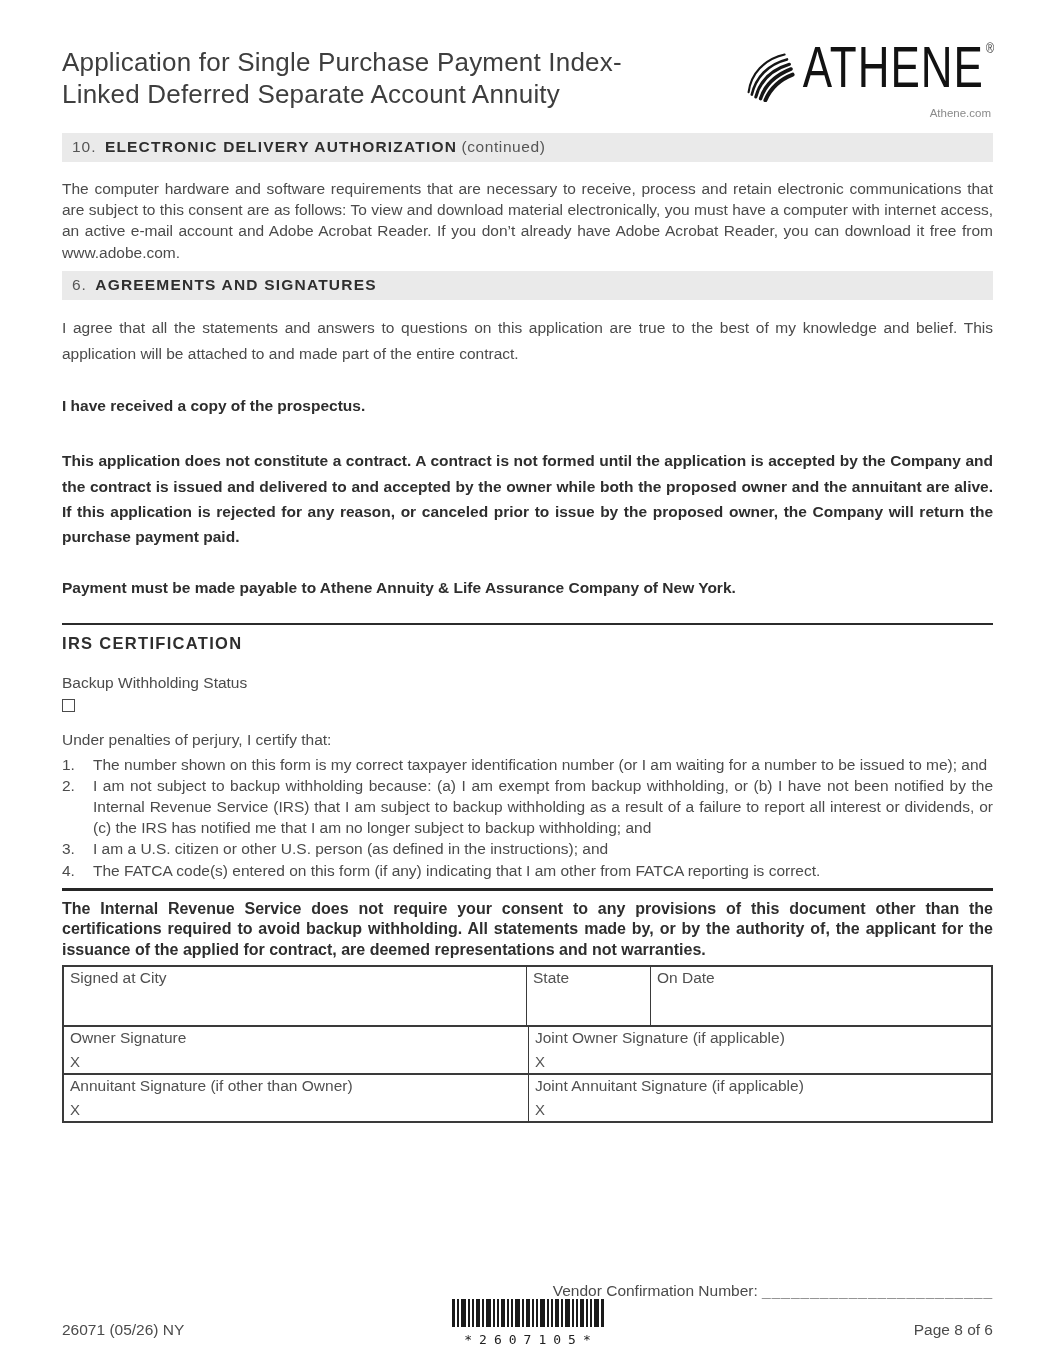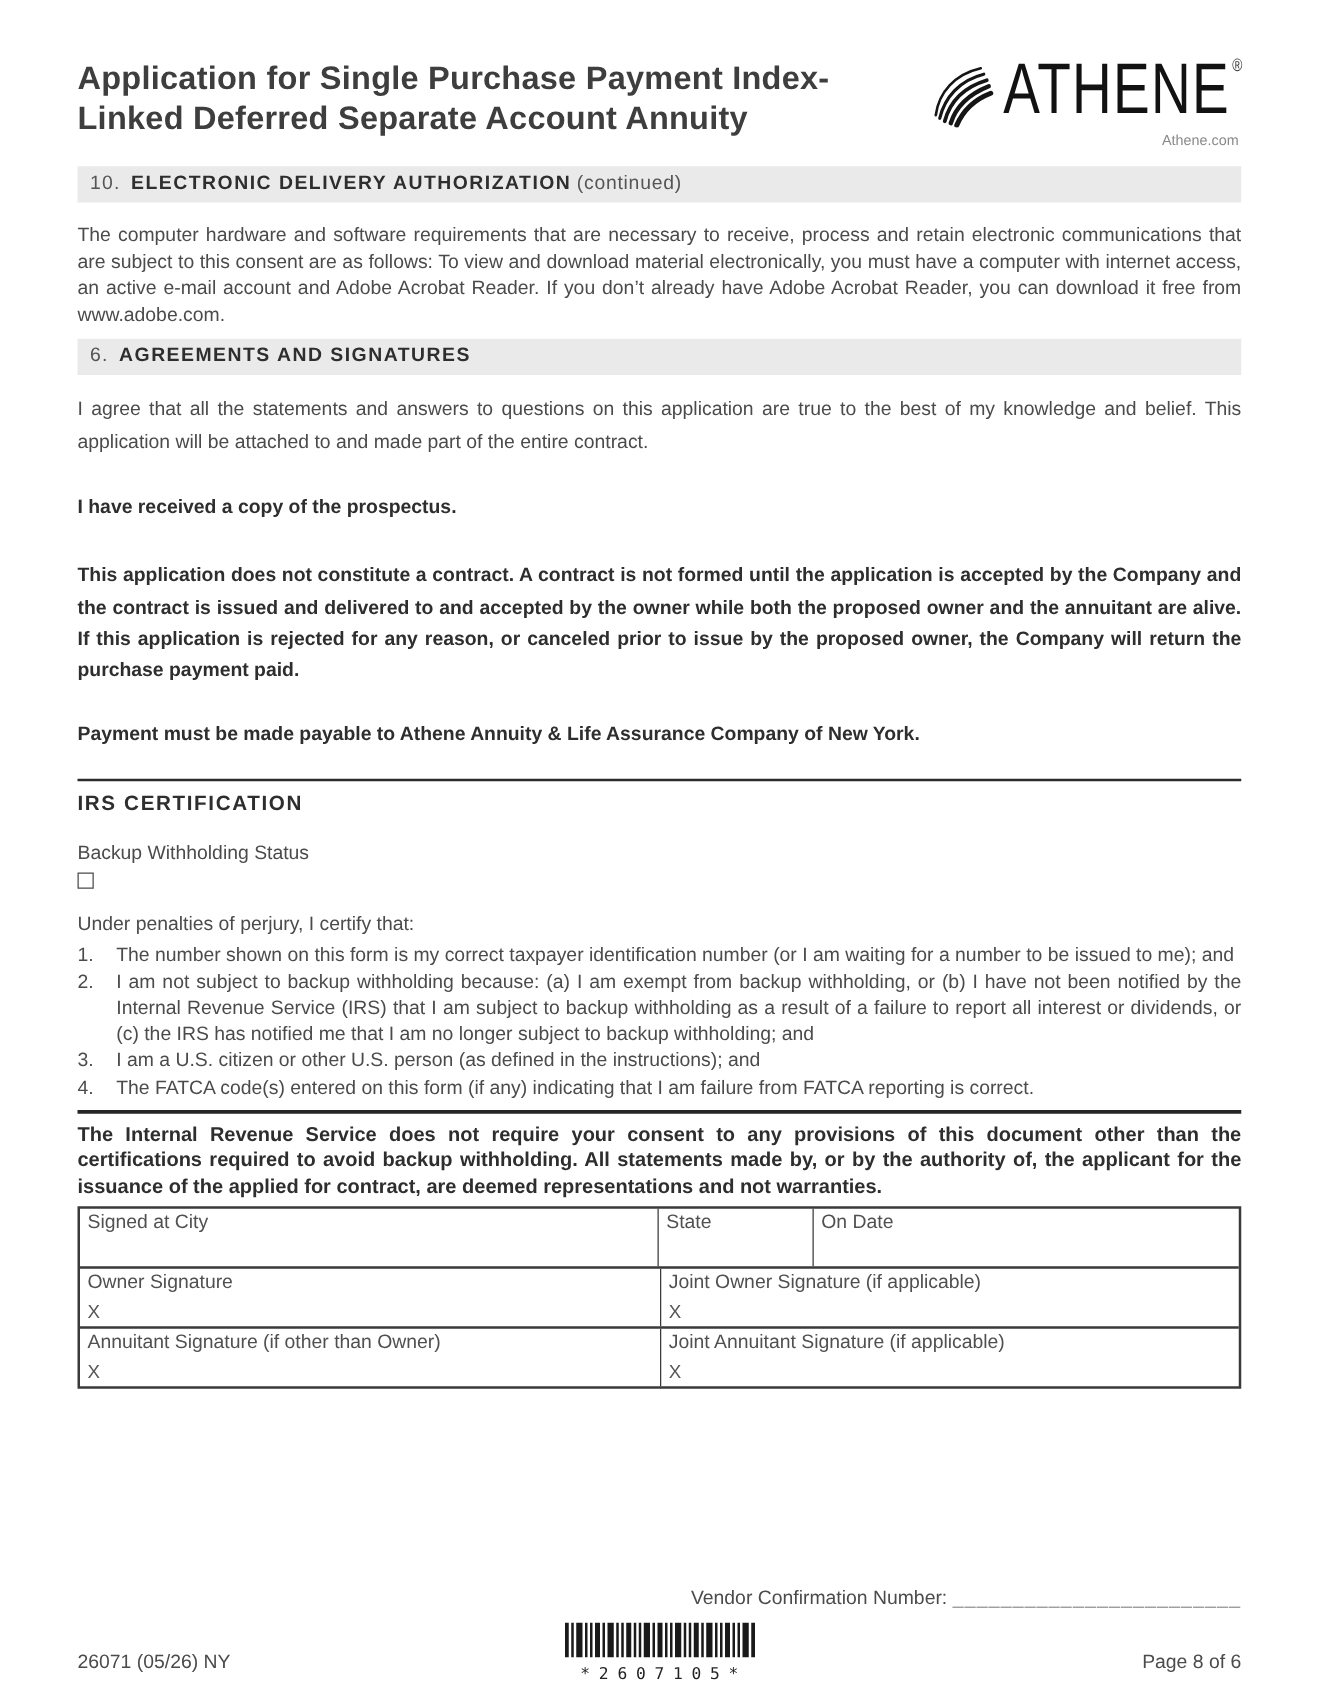--- a/index.html
+++ b/index.html
@@ -10,23 +10,23 @@
     position: relative;
     width: 1055px;
     height: 1365px;
     background: #ffffff;
     padding: 46px 62px 0 62px;
     overflow: hidden;
   }
 
   
   .header { display: flex; justify-content: space-between; align-items: flex-start; margin-bottom: 14px; }
-  .title { font-size: 26px; font-weight: 700; color: #3e3e3e; line-height: 1.24; letter-spacing: 0.2px; }
+  .title { font-size: 26px; font-weight: 400; color: #3e3e3e; line-height: 1.24; letter-spacing: 0.2px; }
   .logo { display: flex; flex-direction: column; align-items: flex-end; padding-top: 6px; }
-  .logo-row { display: flex; align-items: center; }
+  .logo-row { display: flex; align-items: flex-start; }
   .wing { margin-right: 4px; margin-bottom: 3px; }
   .wordmark {
     font-size: 44px; font-weight: 400; color: #121212;
     letter-spacing: 1px; transform: scaleY(1.30); transform-origin: bottom;
     line-height: 1;
   }
   .regmark { font-size: 11px; color: #333; vertical-align: top; line-height: 1; position: relative; top: 2px; left: 2px; }
   .logo-tagline { font-size: 11.5px; color: #8a8a8a; margin-top: 2px; margin-right: 2px; }
 
   
@@ -71,21 +71,21 @@
   .item .txt { flex: 1; text-align: justify; }
 
   .notice { margin-top: 8px; line-height: 1.3; text-align: justify; }
 
   
   .sigtable { margin-top: 4px; border: 2px solid #3a3a3a; }
   .sigrow { display: flex; }
   .sigrow + .sigrow { border-top: 2px solid #3a3a3a; }
   .cell { position: relative; padding: 2px 6px; font-size: 15.5px; color: #505050; }
   .cell + .cell { border-left: 1.5px solid #3a3a3a; }
-  .row1 { height: 46px; }
+  .row1 { height: 58px; }
   .row1 .c1 { width: 462px; }
   .row1 .c2 { width: 124px; }
   .row1 .c3 { flex: 1; }
   .rowsig { height: 48px; }
   .rowsig .c1 { width: 464px; }
   .rowsig .c2 { flex: 1; }
   .xmark { position: absolute; left: 6px; bottom: 3px; font-size: 15px; color: #555; }
 
   
   .vendor { margin-top: 159px; text-align: right; font-size: 15.5px; color: #4b4b4b; }
@@ -161,21 +161,21 @@
     <div class="item">
       <span class="num">2.</span>
       <span class="txt">I am not subject to backup withholding because: (a) I am exempt from backup withholding, or (b) I have not been notified by the Internal Revenue Service (IRS) that I am subject to backup withholding as a result of a failure to report all interest or dividends, or (c) the IRS has notified me that I am no longer subject to backup withholding; and</span>
     </div>
     <div class="item">
       <span class="num">3.</span>
       <span class="txt">I am a U.S. citizen or other U.S. person (as defined in the instructions); and</span>
     </div>
     <div class="item">
       <span class="num">4.</span>
-      <span class="txt">The FATCA code(s) entered on this form (if any) indicating that I am failure from FATCA reporting is correct.</span>
+      <span class="txt">The FATCA code(s) entered on this form (if any) indicating that I am other from FATCA reporting is correct.</span>
     </div>
   </div>
 
   <hr class="rule-thick">
 
   <p class="boldp notice">The Internal Revenue Service does not require your consent to any provisions of this document other than the certifications required to avoid backup withholding. All statements made by, or by the authority of, the applicant for the issuance of the applied for contract, are deemed representations and not warranties.</p>
 
   <div class="sigtable">
     <div class="sigrow row1">
       <div class="cell c1">

